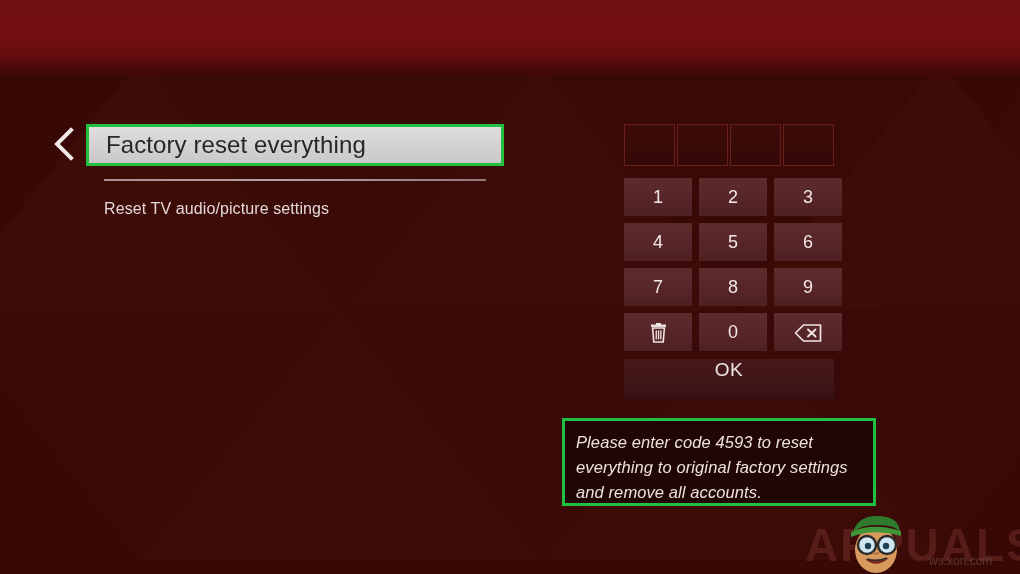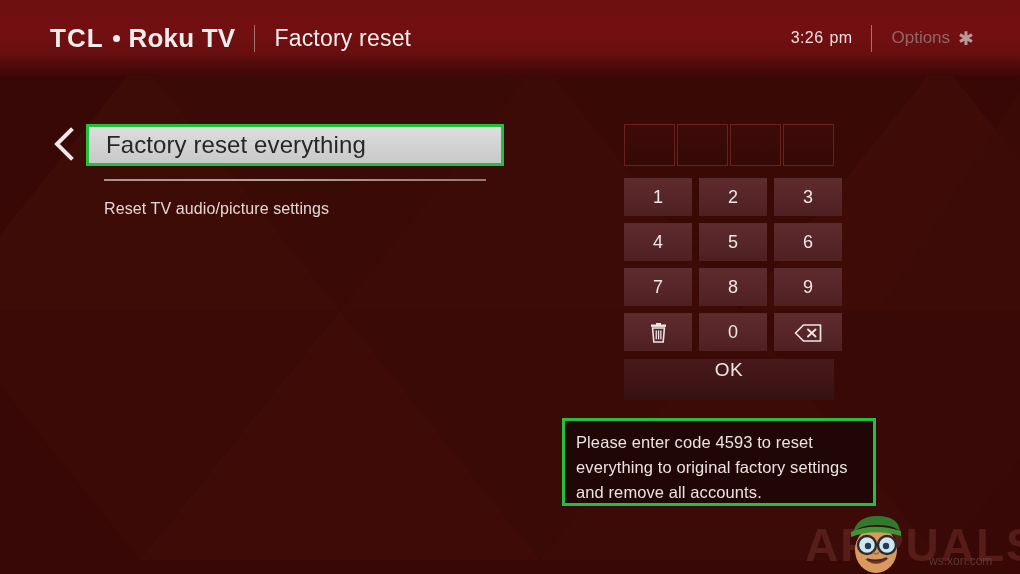--- a/index.html
+++ b/index.html
@@ -121,21 +121,21 @@
   }
 
   
   #message-box {
     position:absolute; left:562px; top:418px; width:314px; height:88px;
     border:3px solid #21c03e;
     background:#200604;
     padding:9px 11px 0 11px;
   }
   #message-text {
-    font-size:16.5px; line-height:25px; color:#ece2e1; letter-spacing:.1px;
+    font-size:16.5px; line-height:25px; color:#ece2e1; letter-spacing:.1px;font-style:italic;
   }
 
   
   #watermark {
     position:absolute; left:805px; top:512px; width:215px; height:62px;
     pointer-events:none;
   }
   #wm-text {
     position:absolute; left:0; top:6px;
     font-size:46px; font-weight:bold; letter-spacing:2px;
@@ -161,40 +161,20 @@
     <div class="tri" style="left:740px;  top:60px;  border-left:200px solid transparent; border-right:200px solid transparent; border-bottom:250px solid #440f09;"></div>
     <div class="tri" style="left:-60px;  top:310px; border-left:200px solid transparent; border-right:200px solid transparent; border-top:250px solid #3e0d08;"></div>
     <div class="tri" style="left:140px;  top:310px; border-left:200px solid transparent; border-right:200px solid transparent; border-bottom:250px solid #450f0a;"></div>
     <div class="tri" style="left:340px;  top:310px; border-left:200px solid transparent; border-right:200px solid transparent; border-top:250px solid #3c0c08;"></div>
     <div class="tri" style="left:540px;  top:310px; border-left:200px solid transparent; border-right:200px solid transparent; border-bottom:250px solid #420e09;"></div>
     <div class="tri" style="left:740px;  top:310px; border-left:200px solid transparent; border-right:200px solid transparent; border-top:250px solid #390b07;"></div>
     <div class="tri" style="left:880px;  top:60px;  border-left:160px solid transparent; border-right:160px solid transparent; border-bottom:250px solid #3b0c08;"></div>
   </div>
 
   <div id="header-band"></div>
-  <div id="header-row">
-    <div id="brand">
-      <span class="tcl">TCL</span>
-      <span class="dot"></span>
-      <span class="roku">Roku TV</span>
-    </div>
-    <span class="vsep"></span>
-    <span id="page-title">Factory reset</span>
-
-    <div id="header-right">
-      <span id="clock">
-        <span>3:26</span><span class="ampm">pm</span>
-      </span>
-      <span class="vsep"></span>
-      <span id="options-btn">
-        <span>Options</span>
-        <span id="options-star">✱</span>
-      </span>
-    </div>
-  </div>
 
   <div id="back-chevron">
     <svg width="26" height="34" viewBox="0 0 26 34">
       <polyline points="20,3 6,17 20,31" fill="none" stroke="#efe7e6" stroke-width="4" stroke-linecap="square" stroke-linejoin="miter"></polyline>
     </svg>
   </div>
 
   <div id="menu">
     <div id="menu-item-0-wrap">
       <div id="menu-item-0">

